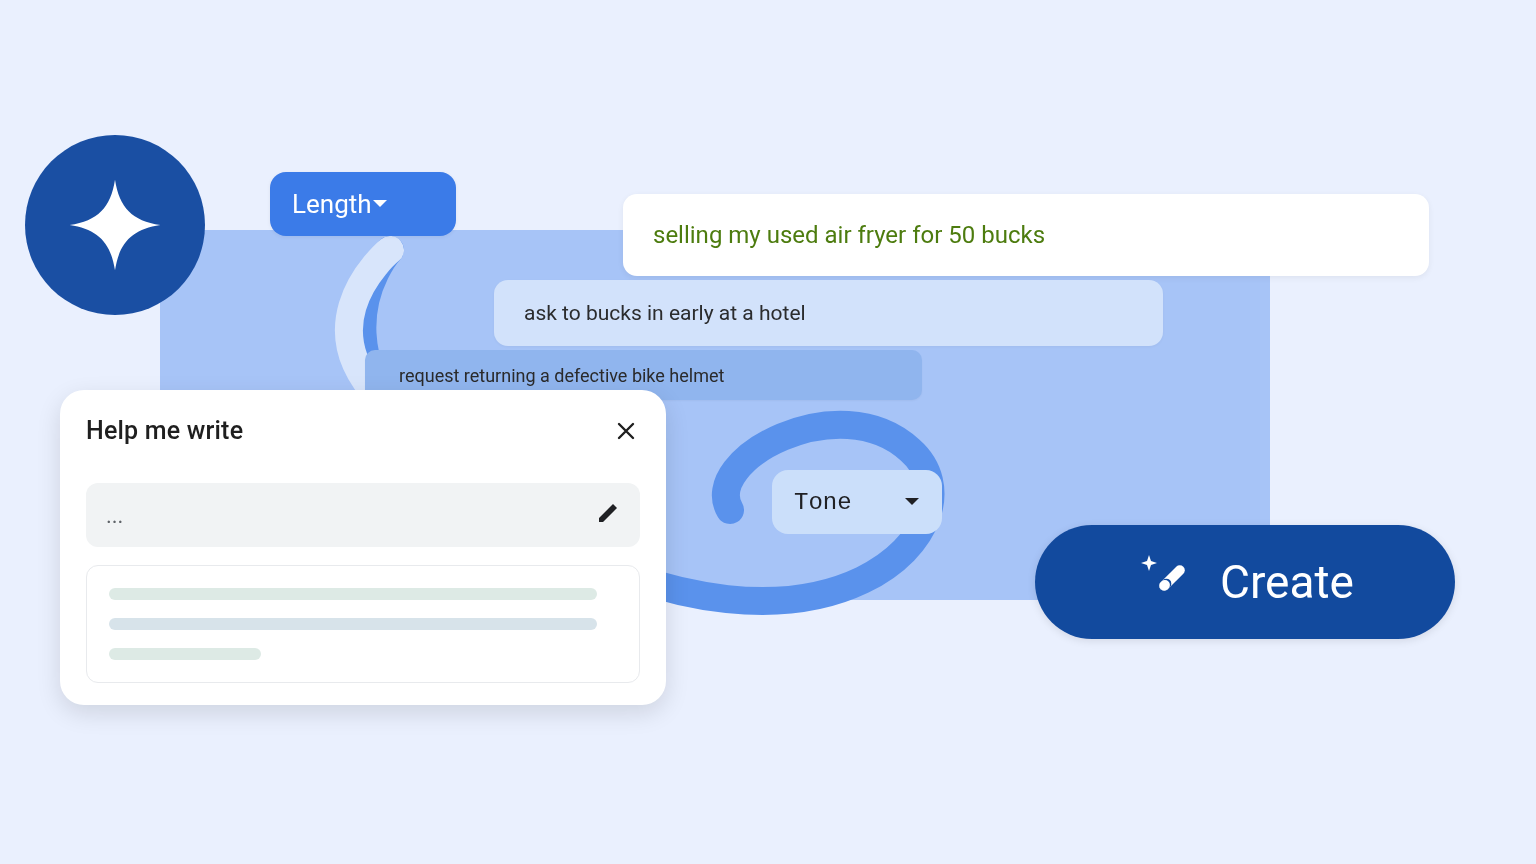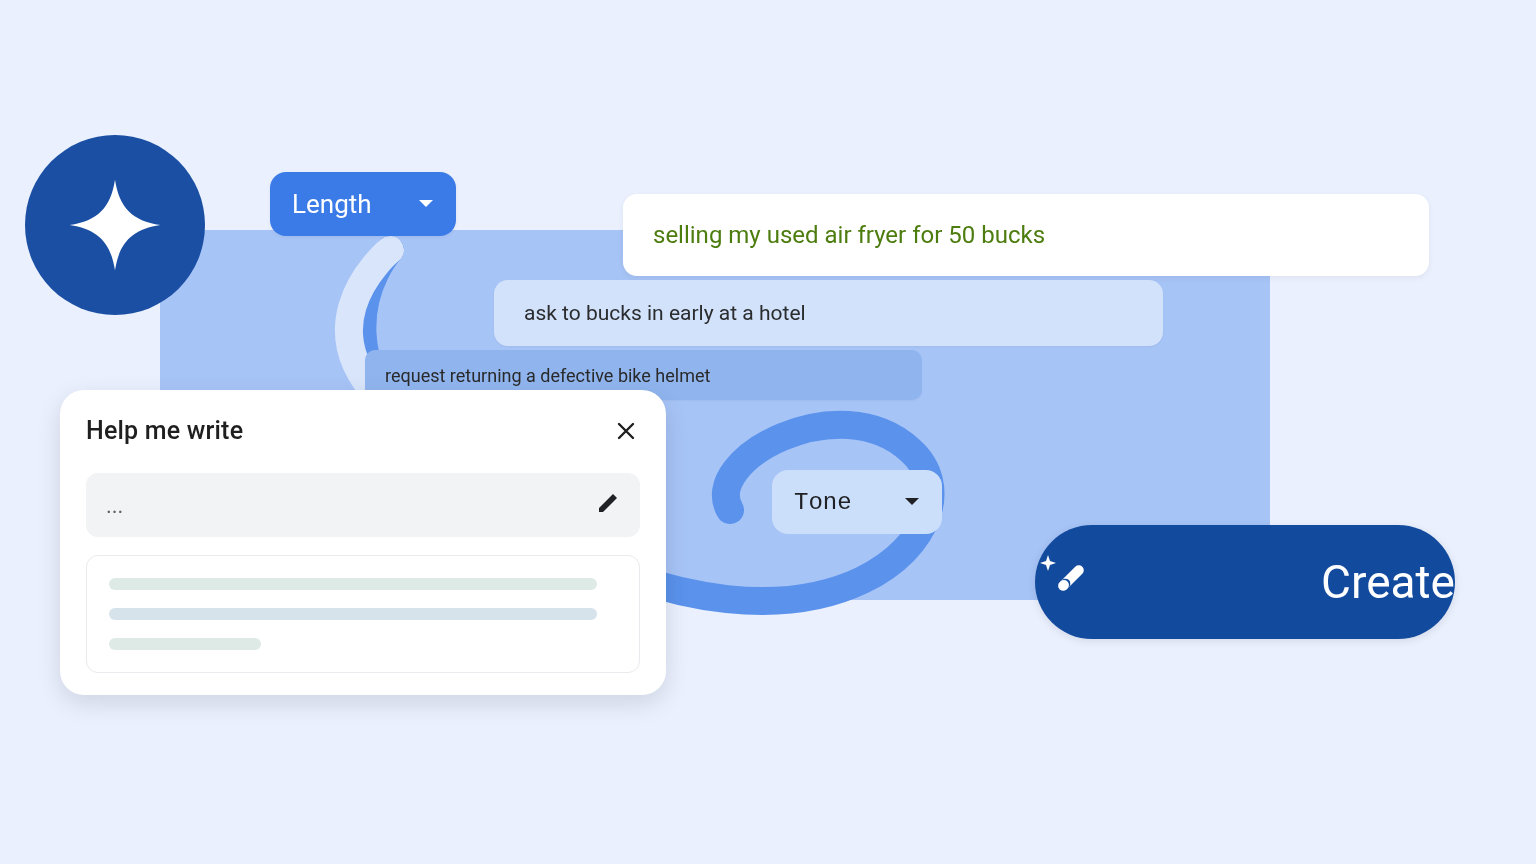--- a/index.html
+++ b/index.html
@@ -54,21 +54,20 @@
     width: 186px;
     height: 64px;
     background: #3B7BE8;
     border-radius: 16px;
     color: #fff;
     display: flex;
     align-items: center;
     padding: 0 22px;
     font-size: 26px;
     font-weight: 400;
-    justify-content: space-between;
     box-shadow: 0 1px 4px rgba(0,0,0,0.06);
   }
   .length-pill .caret { color: #fff; }
 
   
   .prompt {
     position: absolute;
     border-radius: 14px;
     display: flex;
     align-items: center;
@@ -97,21 +96,21 @@
   }
   .prompt-3 {
     left: 365px;
     top: 350px;
     width: 557px;
     height: 50px;
     background: #90B5EE;
     font-size: 18px;
     color: #2A2A2B;
     border-radius: 10px;
-    padding: 0 20px;
+    padding: 0 34px;
     box-shadow: 0 1px 2px rgba(0,0,0,0.04);
   }
 
   
   .tone-pill {
     position: absolute;
     left: 772px;
     top: 470px;
     width: 170px;
     height: 64px;
@@ -135,21 +134,21 @@
     width: 606px;
     background: #fff;
     border-radius: 24px;
     box-shadow: 0 8px 24px rgba(0,0,0,0.12);
     padding: 26px 26px 22px 26px;
   }
   .hmw-header {
     display: flex;
     align-items: center;
     justify-content: space-between;
-    margin-bottom: 28px;
+    margin-bottom: 38px;
   }
   .hmw-title {
     font-size: 25px;
     font-weight: 500;
     color: #1F1F1F;
     letter-spacing: 0.2px;
   }
   .hmw-close {
     width: 28px;
     height: 28px;
@@ -194,21 +193,21 @@
     position: absolute;
     right: 81px;
     bottom: 225px;
     width: 420px;
     height: 114px;
     background: #124A9E;
     border-radius: 70px;
     color: #fff;
     display: flex;
     align-items: center;
-    justify-content: space-between;
+    justify-content: center;
     gap: 28px;
     font-size: 46px;
     font-weight: 400;
     box-shadow: 0 2px 8px rgba(0,0,0,0.1);
   }
 
   .caret svg { display:block; }
 </style>
 </head>
 <body>

